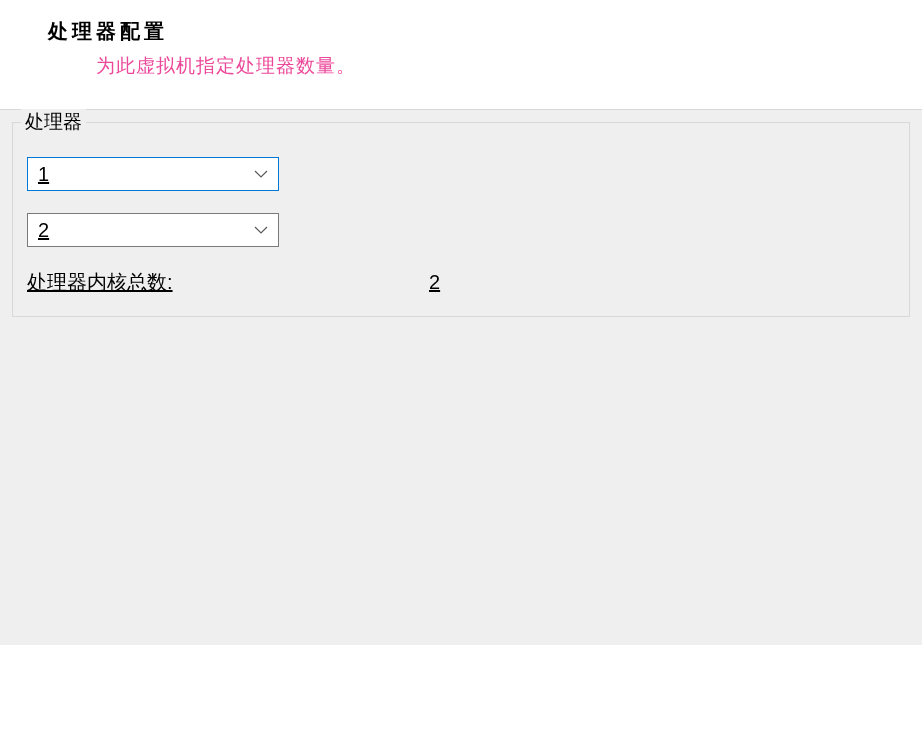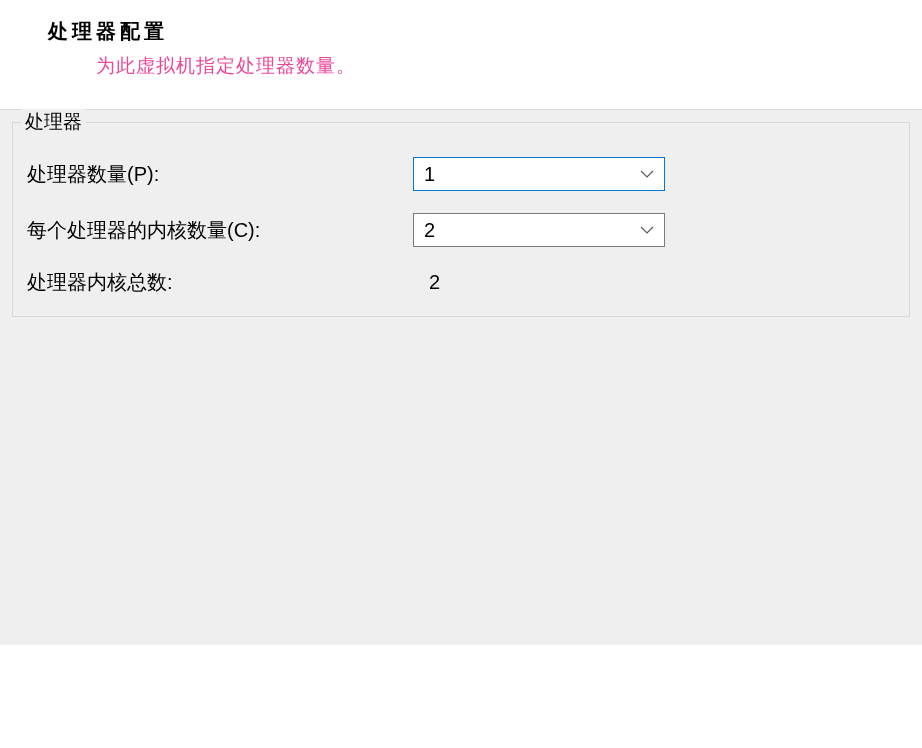--- a/index.html
+++ b/index.html
@@ -31,20 +31,21 @@
       color: #ec4899;
       margin-top: 8px;
       margin-left: 48px;
       letter-spacing: 1px;
     }
     .lower-area {
       background: #efefef;
       border-top: 1px solid #d8d8d8;
       height: 536px;
       padding: 12px 12px;
+      text-decoration: underline;
     }
     .fieldset {
       border: 1px solid #d8d8d8;
       background: #efefef;
       padding: 0 0 20px 0;
       position: relative;
     }
     .legend {
       position: relative;
       top: -14px;
@@ -112,35 +113,33 @@
 <div class="header-area">
   <div class="header-title">处理器配置</div>
   <div class="header-desc">为此虚拟机指定处理器数量。</div>
 </div>
 
 <div class="lower-area">
   <div class="fieldset">
     <span class="legend">处理器</span>
 
     <div class="row">
-      <div class="label">处理器数量(P):</div>
       <div class="select-wrap">
         <div class="select-box focused">
           <span>1</span>
           <span class="chevron">
             <svg width="14" height="8" viewBox="0 0 14 8">
                 <path d="M1 1 L7 7 L13 1" stroke="#5a5a5a" stroke-width="1.2" fill="none"></path>
               </svg>
           </span>
         </div>
       </div>
     </div>
 
     <div class="row">
-      <div class="label">每个处理器的内核数量(C):</div>
       <div class="select-wrap">
         <div class="select-box">
           <span>2</span>
           <span class="chevron">
             <svg width="14" height="8" viewBox="0 0 14 8">
                 <path d="M1 1 L7 7 L13 1" stroke="#5a5a5a" stroke-width="1.2" fill="none"></path>
               </svg>
           </span>
         </div>
       </div>

